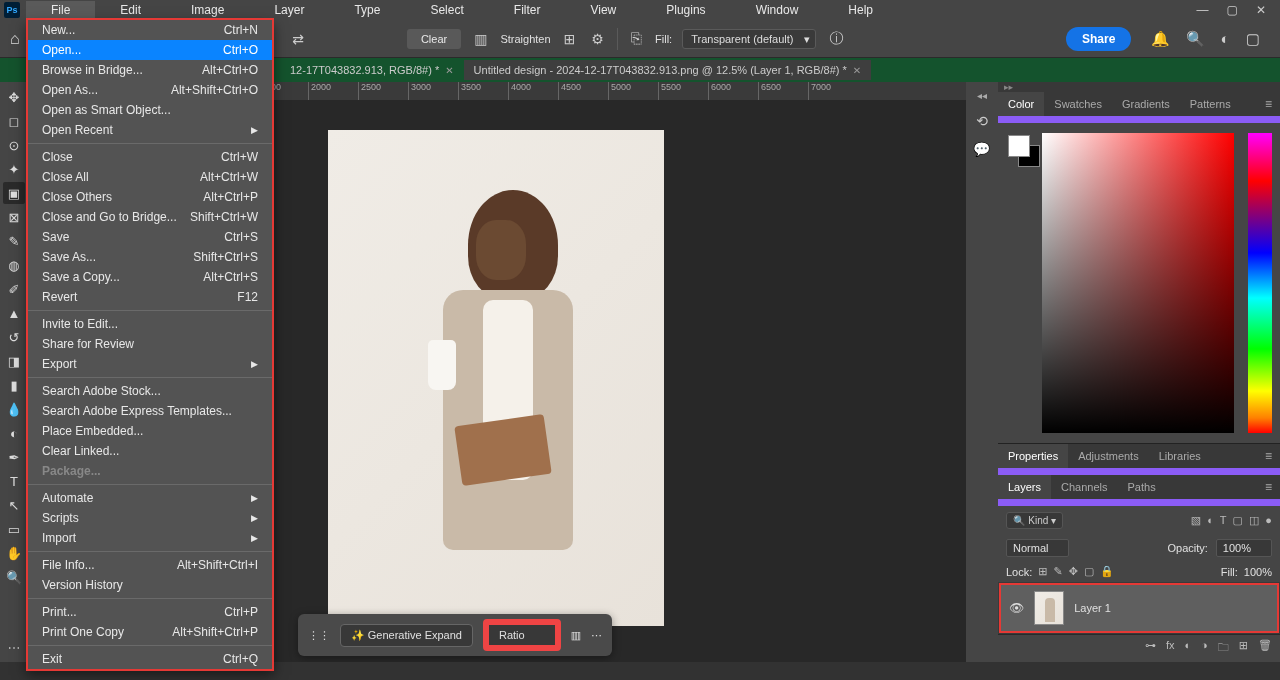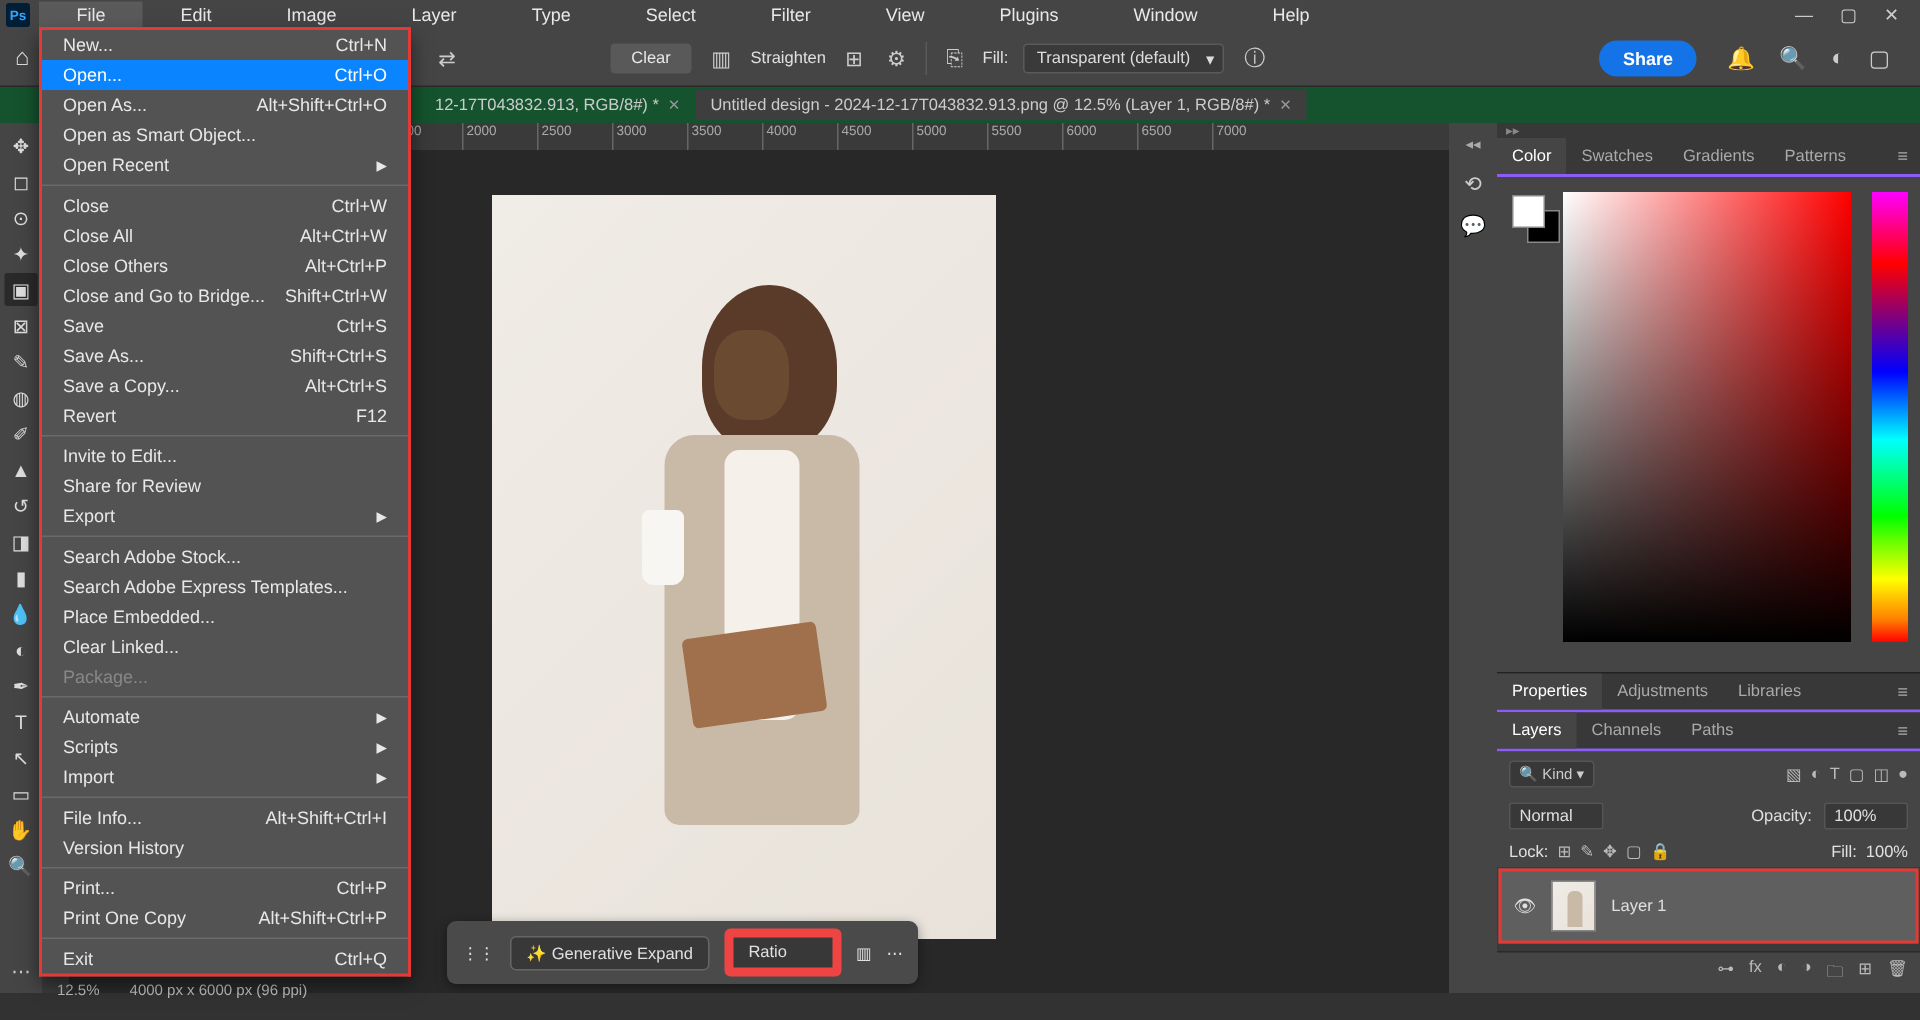--- a/index.html
+++ b/index.html
@@ -10,21 +10,21 @@
     .ps-logo { width: 16px; height: 16px; background: #001e36; color: #31a8ff; font-size: 9px; font-weight: bold; display: flex; align-items: center; justify-content: center; border-radius: 2px; margin-right: 6px; }
     .menubar-item { padding: 2px 25px; cursor: default; font-size: 12px; color: #e8e8e8; }
     .menubar-item.active { background: #5a5a5a; }
     .window-controls { margin-left: auto; display: flex; gap: 18px; padding-right: 10px; }
     .window-controls span { font-size: 12px; color: #ccc; }
     
     
     .file-menu { position: absolute; top: 20px; left: 26px; width: 248px; background: #535353; box-shadow: 0 4px 12px rgba(0,0,0,0.5); z-index: 1000; border: 2px solid #e53935; border-top: none; }
     .menu-item { display: flex; justify-content: space-between; padding: 3px 14px; font-size: 12px; cursor: default; color: #e8e8e8; align-items: center; gap: 12px; }
     .menu-item.highlighted { background: #0a84ff; color: #fff; }
-    .menu-item.disabled { color: #888; }
+    .menu-item.disabled { color: #888; font-weight: bold; }
     .menu-item .arrow { font-size: 9px; }
     .menu-sep { height: 1px; background: #6a6a6a; margin: 3px 0; }
     .file-menu-topborder { position: absolute; top: 18px; left: 26px; width: 248px; height: 2px; background: #e53935; z-index: 1001; }
     
     
     .options-bar { height: 38px; background: #454545; display: flex; align-items: center; padding: 0 10px; gap: 10px; border-bottom: 1px solid #2a2a2a; }
     .home-icon { font-size: 16px; color: #ddd; }
     .ops-sep { width: 1px; height: 22px; background: #5a5a5a; }
     .ops-icon { font-size: 14px; color: #ccc; padding: 3px; }
     .ops-btn { background: #595959; padding: 4px 14px; border-radius: 3px; font-size: 11px; color: #e8e8e8; }
@@ -67,21 +67,21 @@
     .contextbar .gen { background: #383838; padding: 4px 10px; border-radius: 4px; border: 1px solid #666; }
     .contextbar .ratio { background: #383838; padding: 4px 30px 4px 10px; border-radius: 4px; border: 6px solid #ef4444; }
     
     
     .mid-strip { width: 32px; background: #454545; display: flex; flex-direction: column; align-items: center; gap: 12px; padding-top: 8px; }
     .mid-strip .expand { font-size: 10px; color: #aaa; }
     .mid-strip span { font-size: 14px; color: #ccc; }
     
     
     .right-panels { width: 282px; background: #383838; display: flex; flex-direction: column; }
-    .panel-tabs { display: flex; align-items: center; background: #383838; border-bottom: 2px solid #8b5cf6; }
+    .panel-tabs { display: flex; align-items: center; background: #383838; border-bottom: 7px solid #8b5cf6; }
     .panel-tab { padding: 6px 10px; font-size: 11px; color: #aaa; }
     .panel-tab.active { color: #fff; background: #454545; }
     .panel-menu { margin-left: auto; padding: 0 8px; color: #aaa; font-size: 12px; }
     
     .color-panel { height: 330px; background: #454545; position: relative; padding: 8px; }
     .swatch-fg { position: absolute; top: 12px; left: 10px; width: 22px; height: 22px; background: #fff; border: 1px solid #888; z-index: 2; }
     .swatch-bg { position: absolute; top: 22px; left: 20px; width: 22px; height: 22px; background: #000; border: 1px solid #888; }
     .color-field { position: absolute; top: 10px; left: 44px; width: 192px; height: 300px; background: linear-gradient(to bottom, rgba(0,0,0,0) 0%, #000 100%), linear-gradient(to right, #fff 0%, #ff0000 100%); }
     .hue-strip { position: absolute; top: 10px; right: 8px; width: 24px; height: 300px; background: linear-gradient(to bottom, #ff00ff 0%, #ff0080 8%, #ff0000 16%, #0000ff 40%, #00ffff 55%, #00ff00 72%, #ffff00 86%, #ff8000 95%, #ff0000 100%); }
     
@@ -135,20 +135,24 @@
 </div>
 <div class="file-menu-topborder"></div>
 <div class="file-menu" id="file-menu">
     <div class="menu-item">
       <span>New...</span>
       <span>Ctrl+N</span>
     </div>
     <div class="menu-item highlighted">
       <span>Open...</span>
       <span>Ctrl+O</span>
+    </div>
+    <div class="menu-item">
+      <span>Browse in Bridge...</span>
+      <span>Alt+Ctrl+O</span>
     </div>
     <div class="menu-item">
       <span>Open As...</span>
       <span>Alt+Shift+Ctrl+O</span>
     </div>
     <div class="menu-item">
       <span>Open as Smart Object...</span>
       <span></span>
     </div>
     <div class="menu-item">

